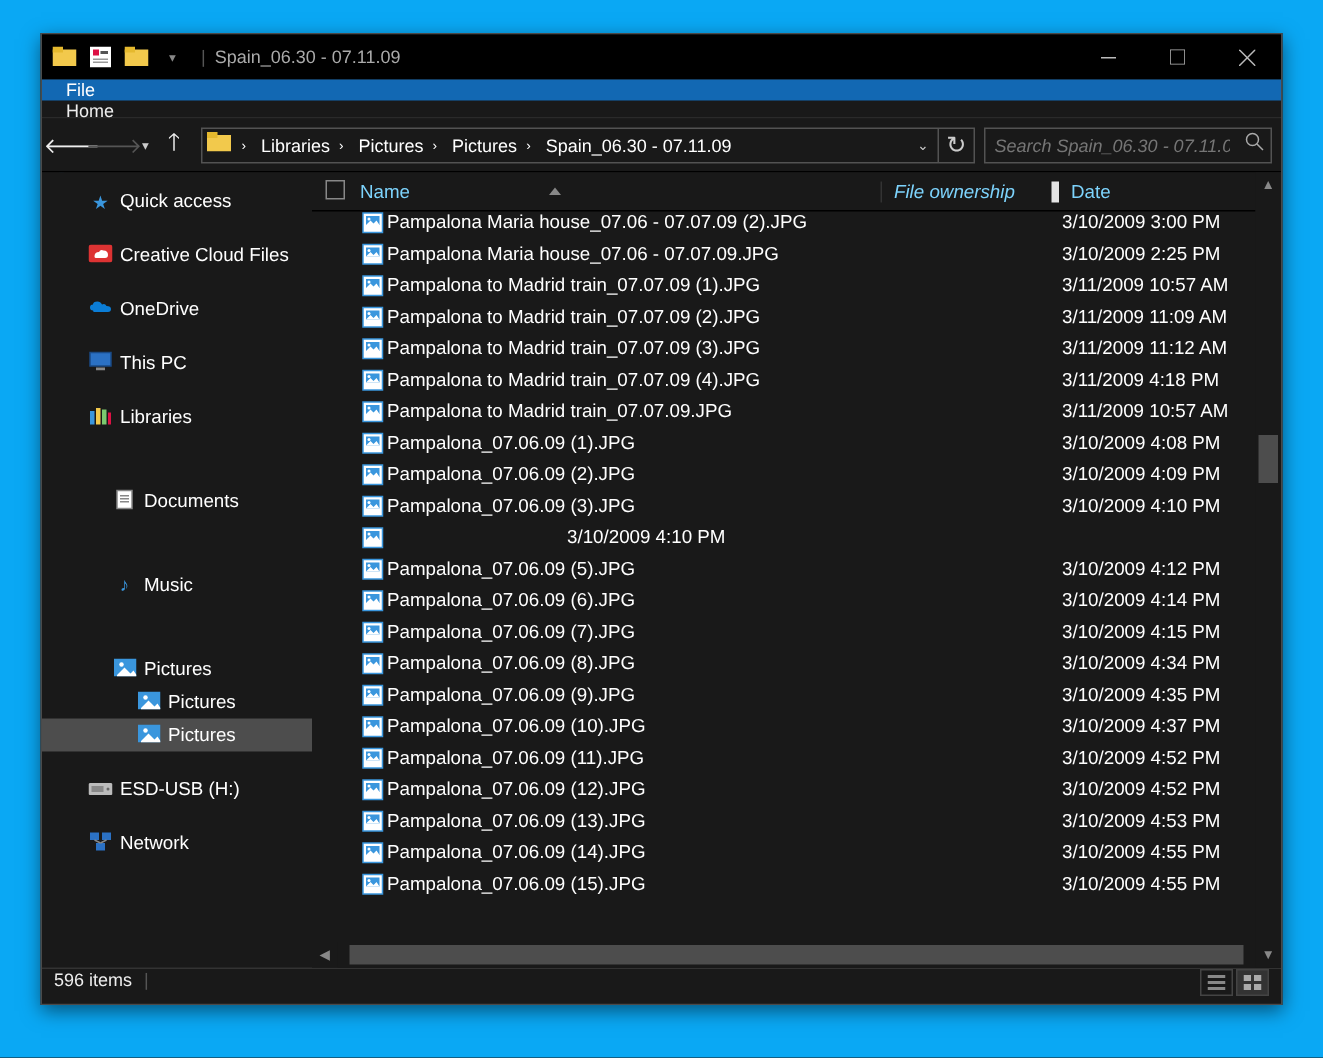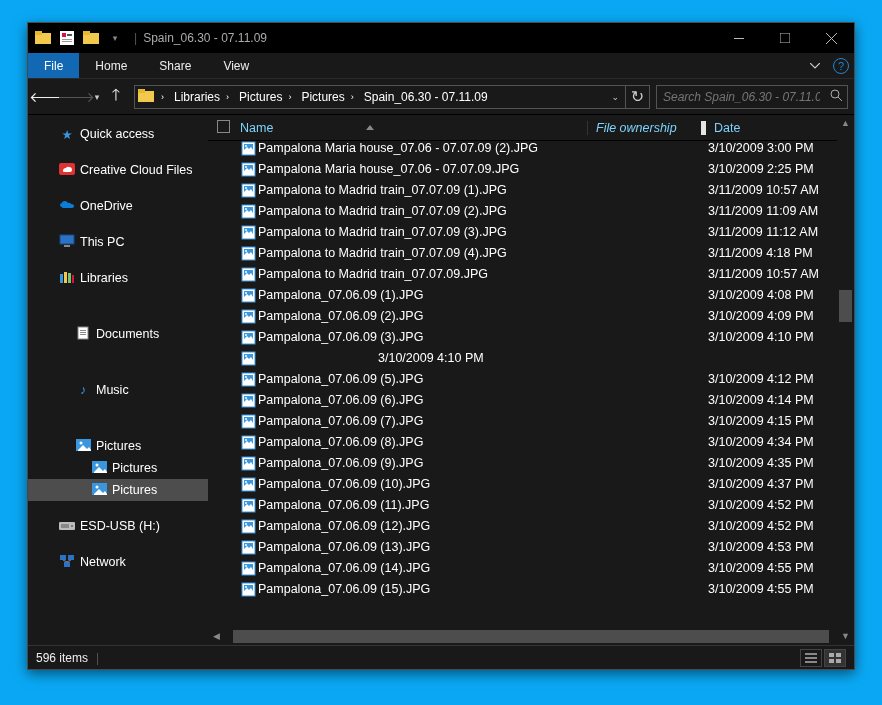--- a/index.html
+++ b/index.html
@@ -7,21 +7,21 @@
     .window { position:absolute; left:27px; top:22px; width:828px; height:648px; background:#191919; box-shadow:0 4px 12px rgba(0,0,0,.5); display:flex; flex-direction:column; border:1px solid #4a4a4a; }
     
     .titlebar { height:30px; background:#000; display:flex; align-items:center; color:#ccc; font-size:12px; }
     .titlebar .qat { display:flex; align-items:center; padding-left:4px; }
     .titlebar .qat-btn { width:22px; height:22px; display:flex; align-items:center; justify-content:center; margin-right:2px; }
     .titlebar .title-sep { color:#555; margin:0 6px; }
     .titlebar .title-text { color:#aaa; }
     .titlebar .spacer { flex:1; }
     .titlebar .winbtn { width:46px; height:30px; display:flex; align-items:center; justify-content:center; color:#bbb; }
     
-    .menubar { height:26px; background:#191919; display:flex; align-items:stretch; font-size:12px; border-bottom:1px solid #2a2a2a; }
+    .menubar { height:26px; background:#191919; display:flex; align-items:stretch; font-size:12px; border-bottom:1px solid #2a2a2a;flex-direction:column; }
     .menubar .tab { padding:0 16px; display:flex; align-items:center; color:#eee; cursor:default; }
     .menubar .tab.file { background:#1268b3; color:#fff; }
     .menubar .flex { flex:1; }
     .menubar .ribbon-toggle { width:26px; display:flex; align-items:center; justify-content:center; color:#ccc; }
     .menubar .help { width:26px; display:flex; align-items:center; justify-content:center; }
     .help-circle { width:16px; height:16px; border:1px solid #1c87d6; border-radius:50%; color:#1c87d6; font-size:11px; line-height:14px; text-align:center; }
     
     .navbar { height:36px; background:#191919; display:flex; align-items:center; padding:0 6px; border-bottom:1px solid #000; }
     .nav-arrow { width:28px; height:28px; display:flex; align-items:center; justify-content:center; color:#eee; font-size:14px; }
     .nav-arrow.disabled { color:#555; }
@@ -67,21 +67,21 @@
     .file-icon-svg { width:15px; height:15px; }
     .vscroll { position:absolute; right:0; top:0; width:17px; height:100%; background:#191919; display:flex; flex-direction:column; }
     .vscroll .scroll-btn { height:17px; background:#191919; color:#888; text-align:center; font-size:9px; line-height:17px; }
     .vscroll .scroll-track { flex:1; background:#191919; position:relative; }
     .vscroll .scroll-thumb { position:absolute; left:2px; right:2px; top:158px; height:32px; background:#4d4d4d; }
     .hscroll { height:17px; background:#191919; display:flex; }
     .hscroll .hs-btn { width:17px; text-align:center; color:#888; font-size:9px; line-height:17px; }
     .hscroll .hs-track { flex:1; background:#191919; position:relative; }
     .hscroll .hs-thumb { position:absolute; top:2px; bottom:2px; left:8px; right:8px; background:#4d4d4d; }
     
-    .statusbar { height:24px; background:#191919; border-top:1px solid #333; display:flex; align-items:center; font-size:12px; color:#eee; padding:0 8px; }
+    .statusbar { height:24px; background:#191919; border-top:1px solid #333; display:flex; align-items:flex-start; font-size:12px; color:#eee; padding:0 8px; }
     .statusbar .count-sep { color:#555; margin:0 8px; }
     .statusbar .flex { flex:1; }
     .view-btn { width:22px; height:18px; margin-left:2px; border:1px solid #444; display:flex; align-items:center; justify-content:center; font-size:10px; color:#aaa; }
     .view-btn.active { background:#333; }
   </style>
 </head>
 <body>
 
 <div class="window">
 

